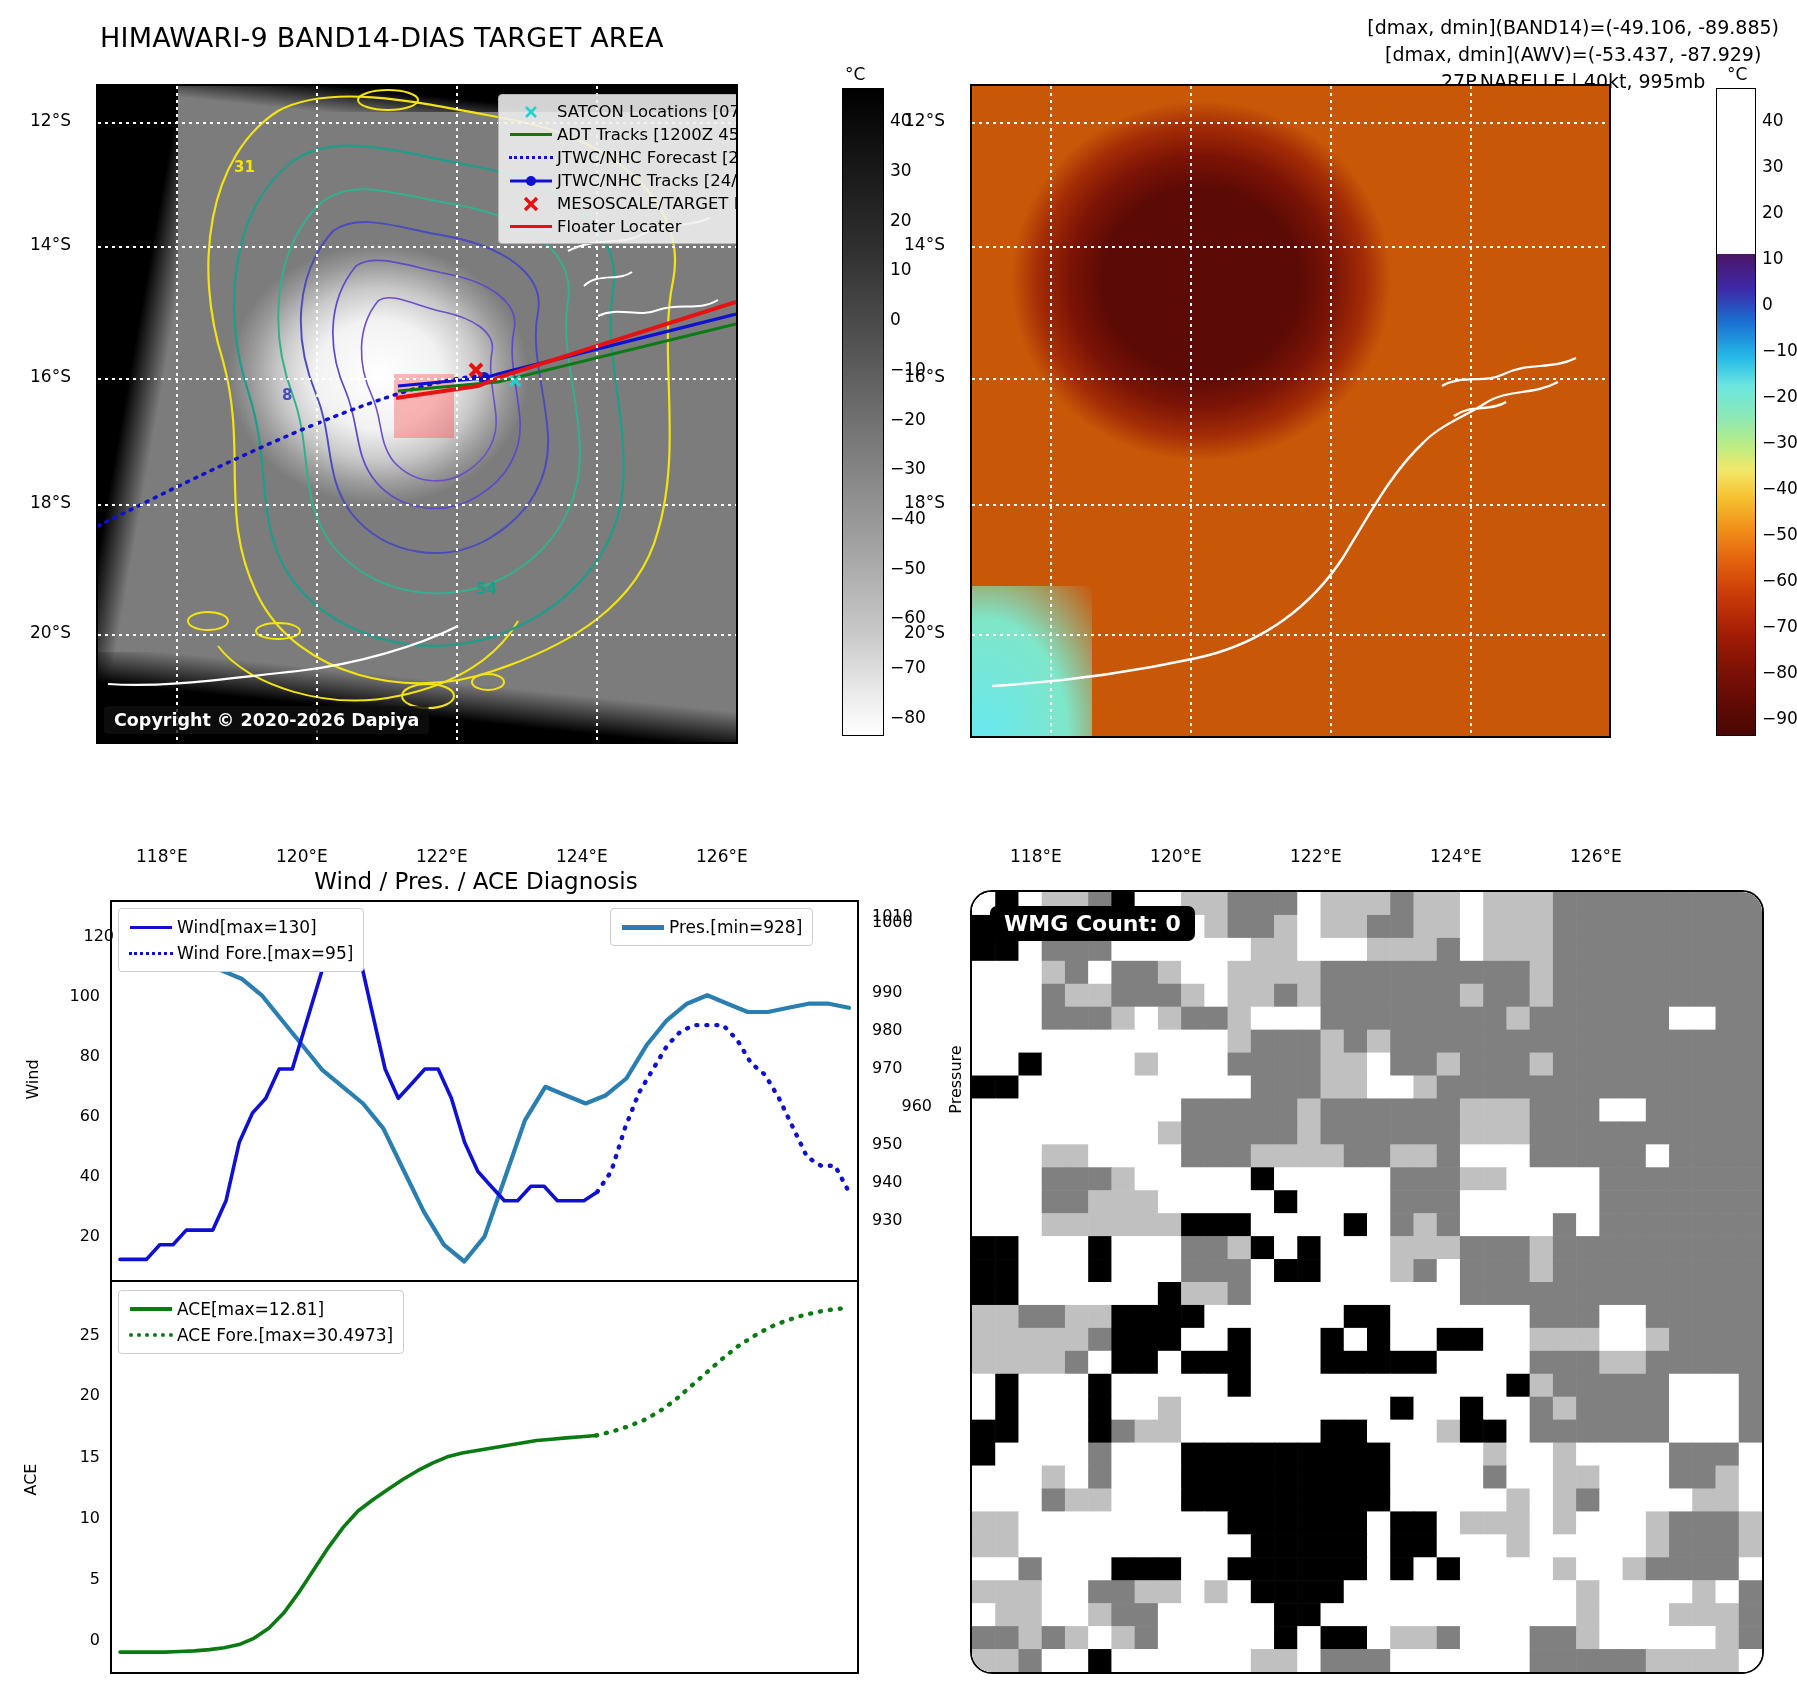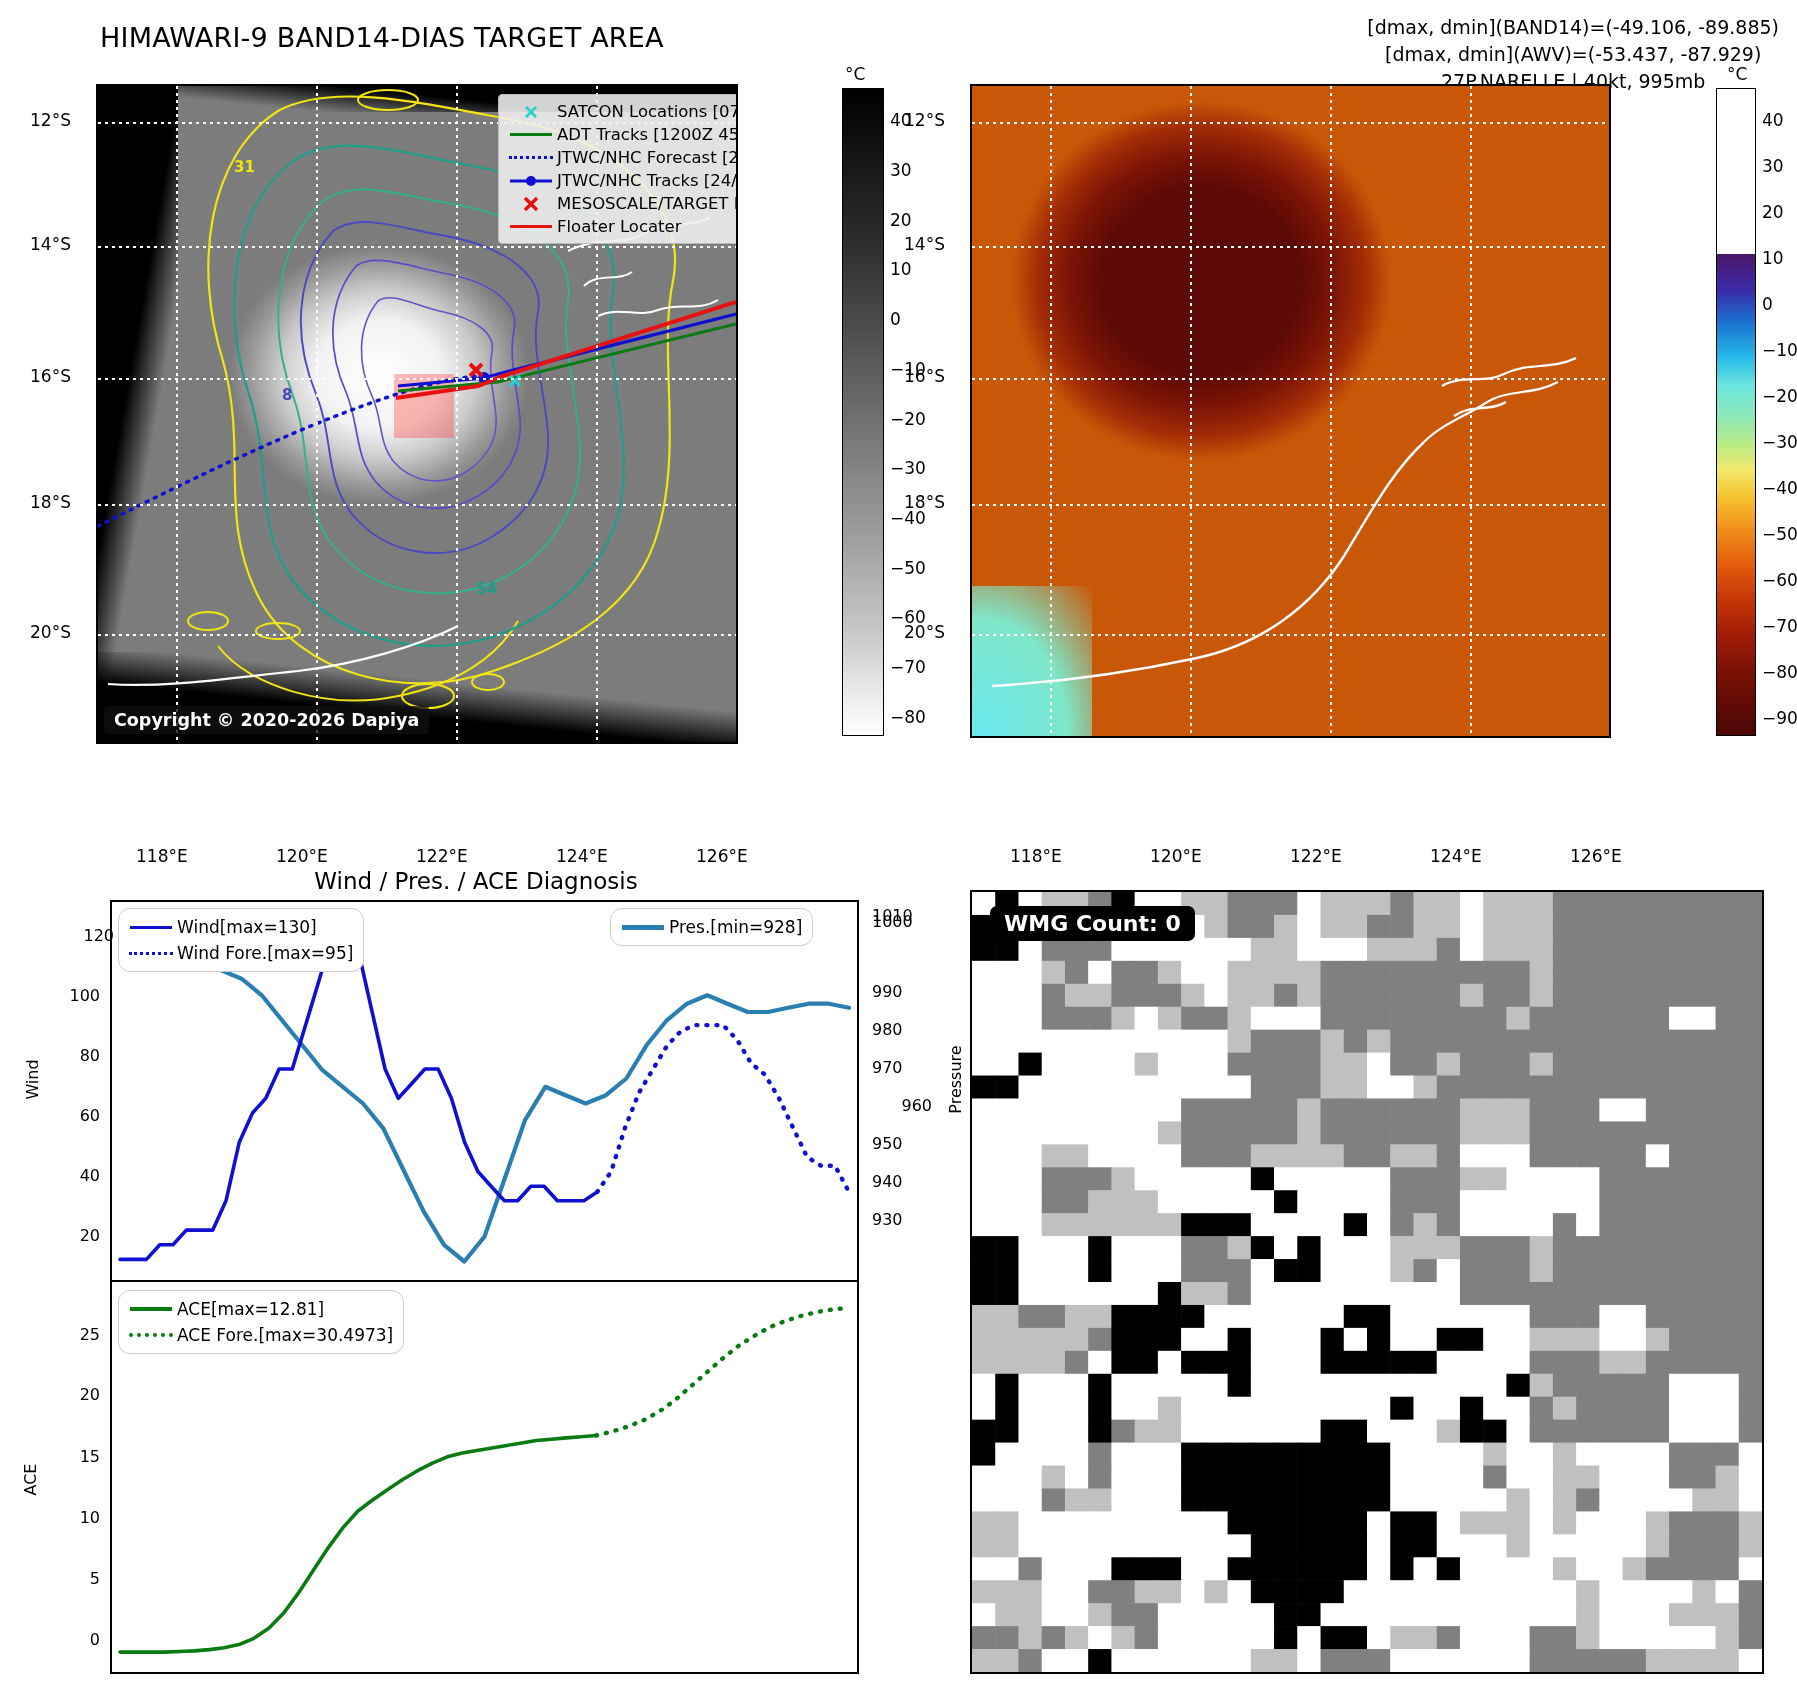--- a/index.html
+++ b/index.html
@@ -64,27 +64,27 @@
       radial-gradient(ellipse 560px 540px at 46% 50%, rgba(240,200,60,.55) 0%, rgba(160,225,150,.5) 55%, rgba(120,225,180,.35) 100%),
       linear-gradient(155deg,#7fe3a6 0%,#8ce4ae 35%,#7fe0c6 65%,#6fdce0 100%);
   }
   .col-sea{position:absolute;left:0;bottom:0;width:120px;height:150px;
      background:radial-gradient(ellipse at 10% 100%, #68e8ee 0%, #7fe6c8 55%, rgba(130,228,170,0) 100%);}
 
   
   .chart-frame{position:absolute;border:2px solid #000;background:#fff;overflow:hidden;}
   .ytick{position:absolute;font-size:16px;text-align:right;white-space:nowrap;}
   .ylab{position:absolute;font-size:16px;transform:rotate(-90deg);transform-origin:50% 50%;white-space:nowrap;}
-  .clegend{position:absolute;background:#fff;border:1px solid #cccccc;border-radius:12px;
+  .clegend{position:absolute;background:#fff;border:1px solid #cccccc;border-radius:4px;
      padding:5px 10px 5px 6px;font-size:17px;}
   .clegend .row{display:flex;align-items:center;height:26px;}
   .clegend .sym{width:52px;flex:0 0 52px;display:flex;align-items:center;justify-content:center;}
 
   
-  #wmg-panel{left:970px;top:890px;width:790px;height:780px;}
+  #wmg-panel{left:970px;top:890px;width:790px;height:780px;border-radius:22px;}
   #wmg-badge{position:absolute;left:18px;top:14px;background:#000;color:#fff;font-weight:bold;
      font-size:22px;padding:5px 14px;border-radius:7px;}
   #section-title{position:absolute;left:96px;top:868px;width:760px;text-align:center;font-size:23px;}
 </style>
 </head>
 <body>
 
 <div class="abs" id="main-title">
   <div>HIMAWARI-9 BAND14-DIAS TARGET AREA</div>
 </div>

